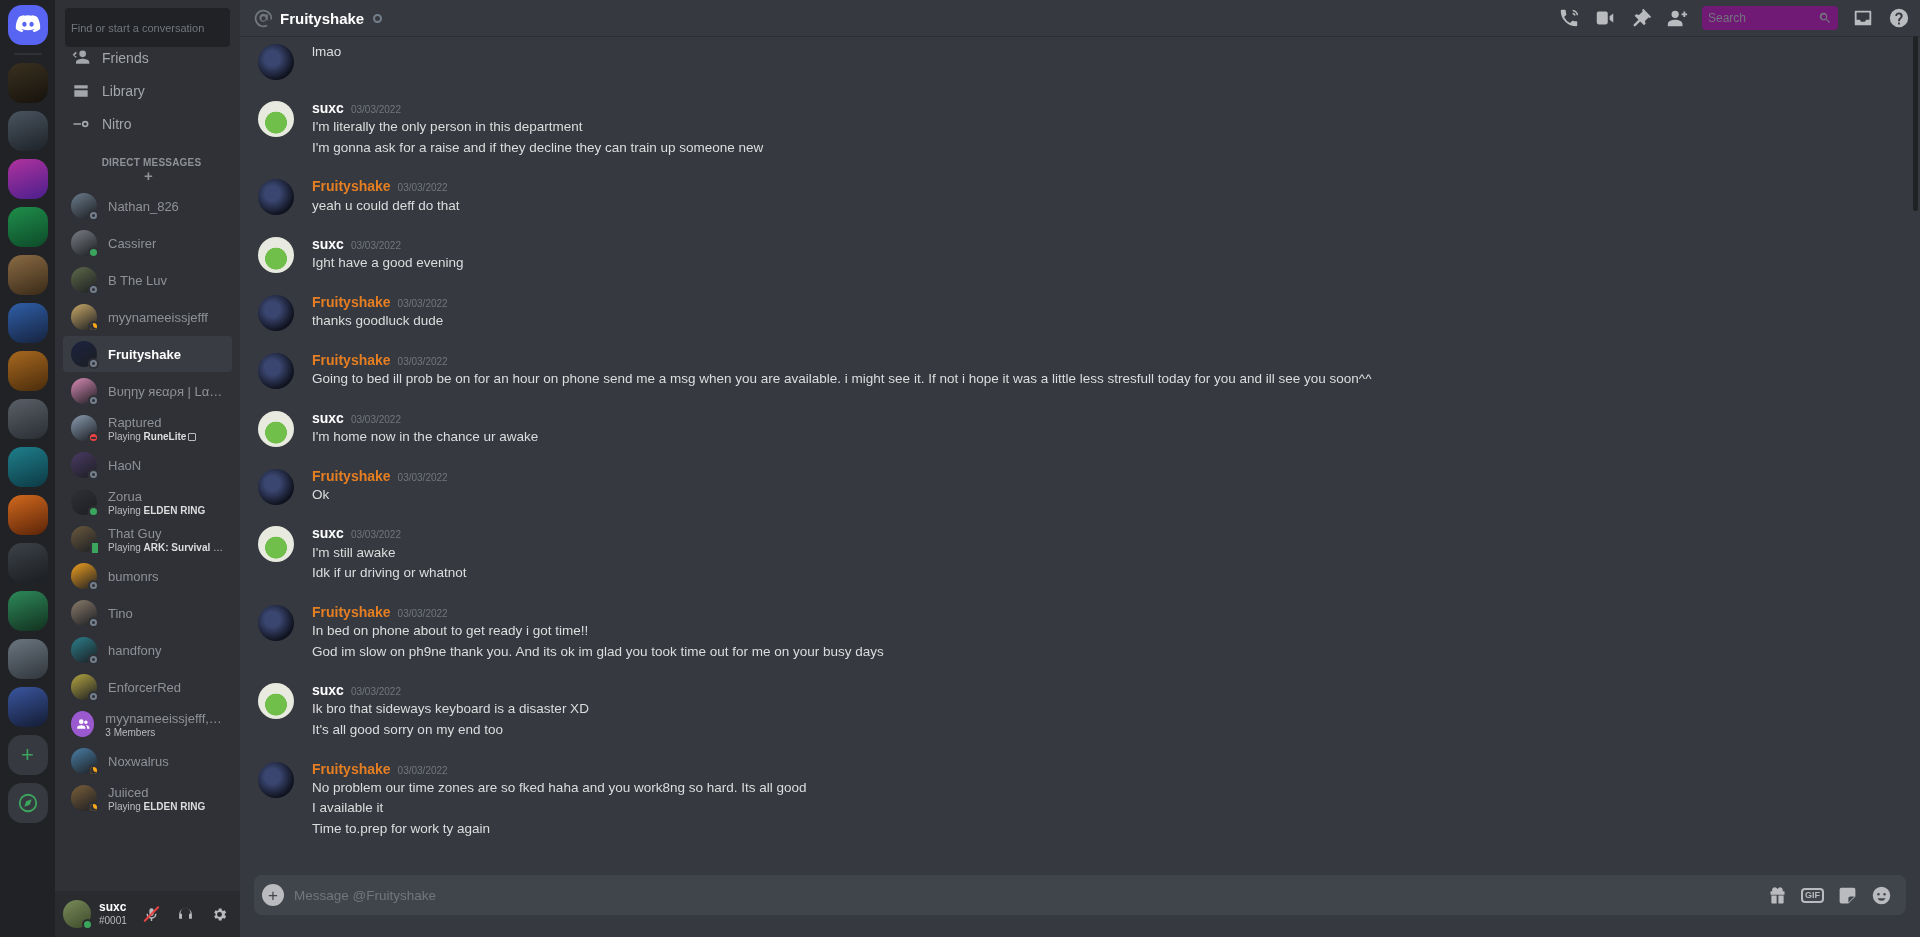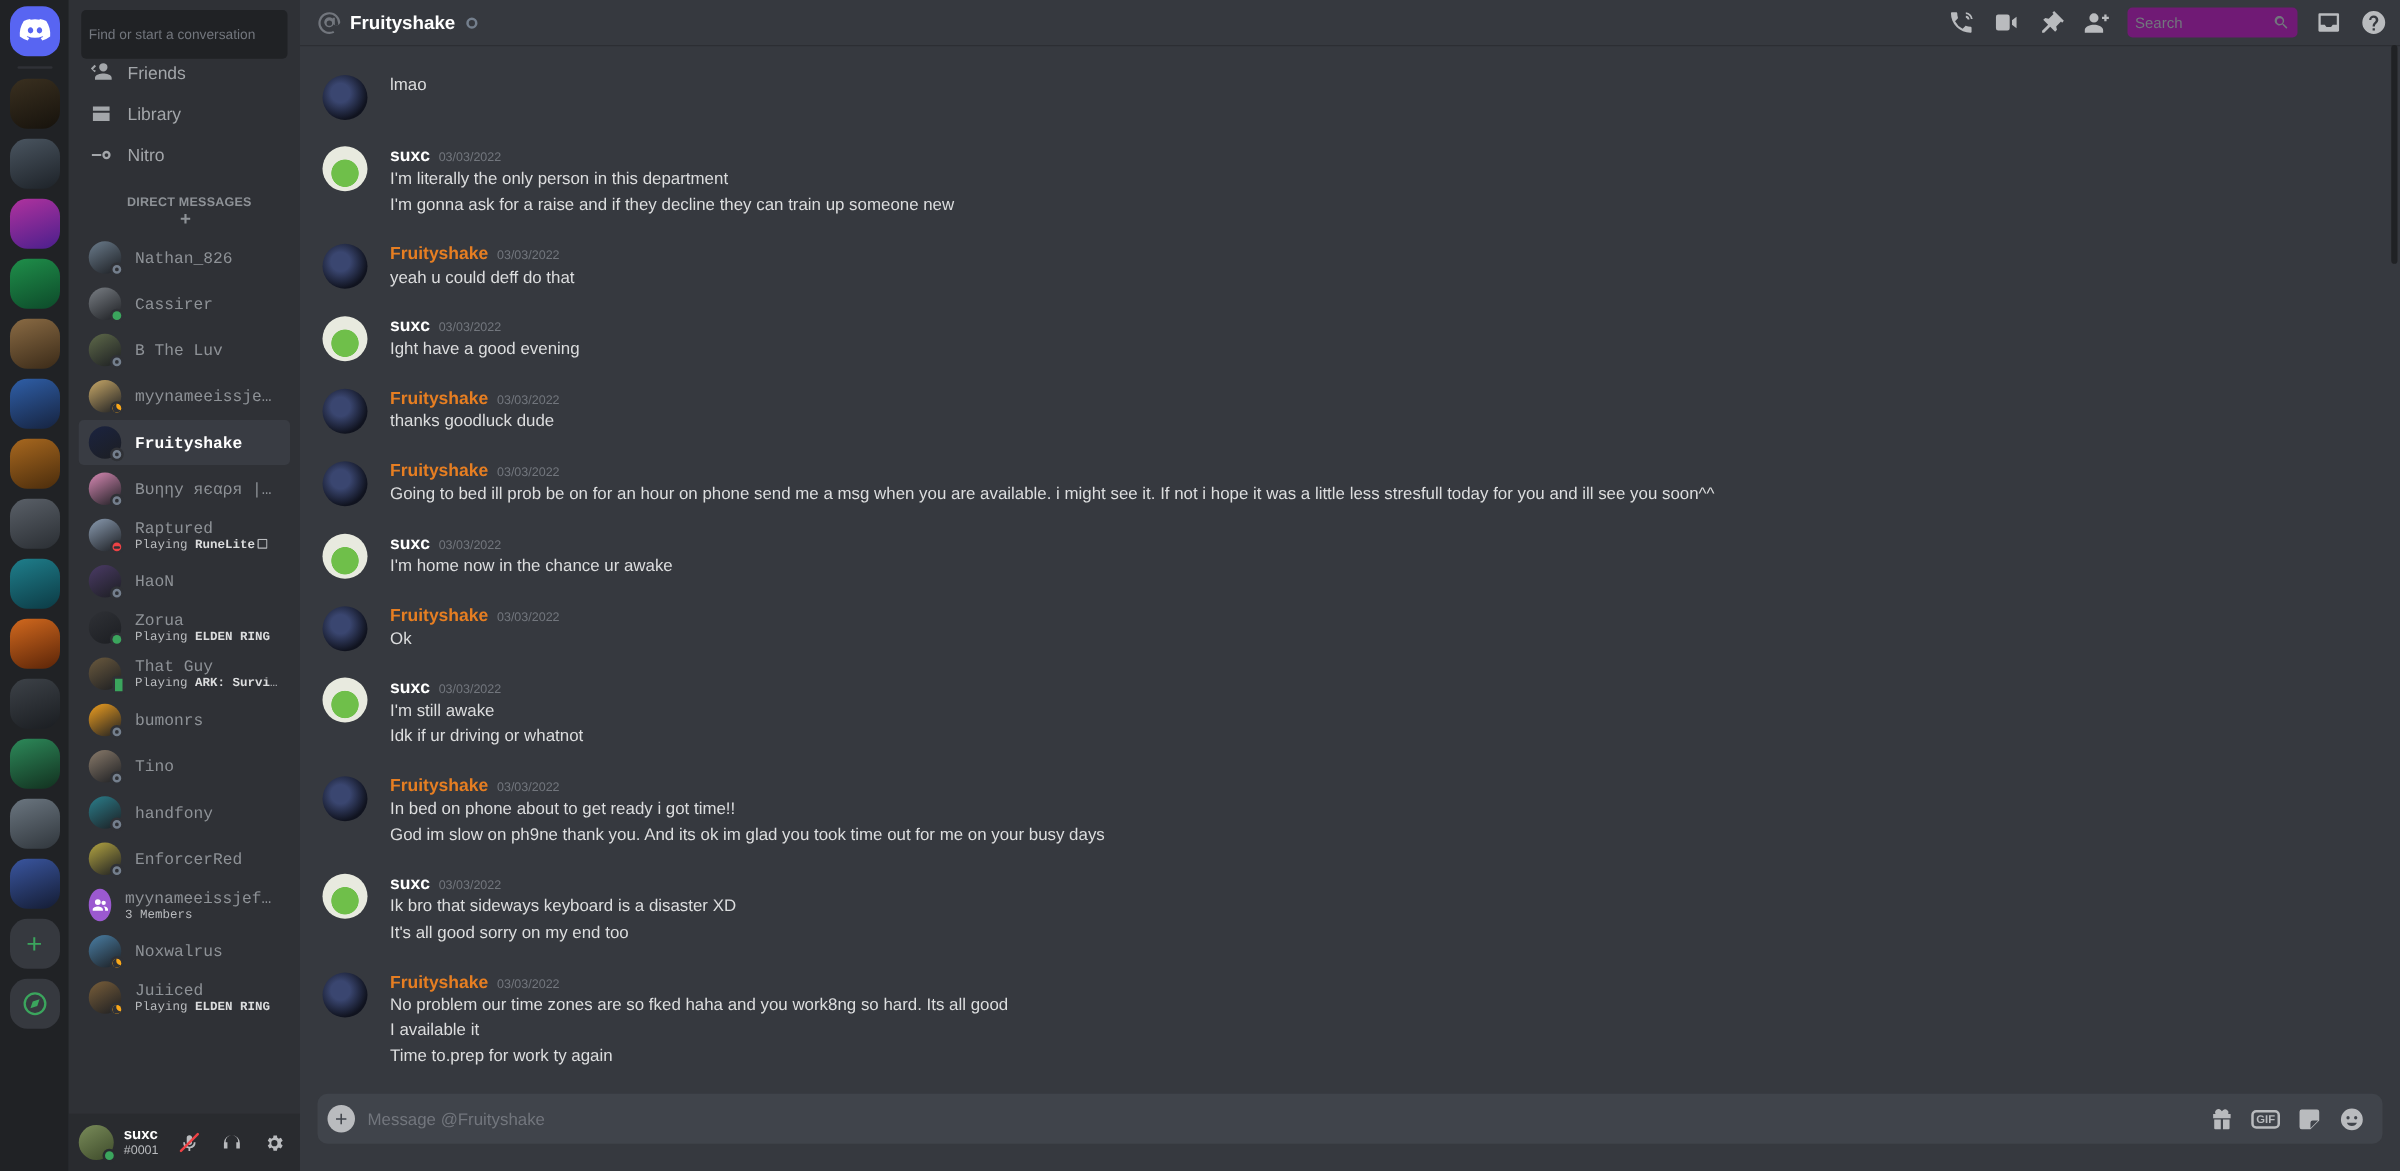--- a/index.html
+++ b/index.html
@@ -102,21 +102,21 @@
     width: 5px; height: 2px; background: #2f3136; border-radius: 1px;
   }
   .status.mobile {
     background: transparent; right: -3px; bottom: -3px;
     width: 11px; height: 15px;
   }
   .status.mobile i {
     width: 10px; height: 14px; background: #3ba55d;
     border-radius: 2px; border: 2px solid #2f3136; box-sizing: border-box;
   }
-  .dm-text { display: flex; flex-direction: column; justify-content: flex-end; overflow: hidden; min-width: 0; font-family: Liberation Mono, monospace; }
+  .dm-text { display: flex; flex-direction: column; justify-content: flex-end; overflow: hidden; min-width: 0; }
   .dm-name {
     color: #8e9297; font-size: 13px; white-space: nowrap;
     overflow: hidden; text-overflow: ellipsis;
   }
   .dm-sub {
     color: #b9bbbe; font-size: 10px; white-space: nowrap;
     overflow: hidden; text-overflow: ellipsis; margin-top: 1px;
   }
   .dm-sub b { color: #dcddde; font-weight: bold; }
   .dm-sub .dev-ico {
@@ -173,21 +173,21 @@
     flex: 1 1 auto; background: none; border: none; outline: none;
     color: #dcddde; font-size: 12px; font-family: "Liberation Sans", sans-serif;
     min-width: 0;
   }
   .search-box input::placeholder { color: #72767d; }
   .search-box svg { width: 14px; height: 14px; fill: #72767d; flex: 0 0 14px; }
 
   
   .messages { flex: 1 1 auto; overflow: hidden; padding-top: 4px; position: relative; }
   .msg { display: flex; padding: 2px 48px 2px 0; margin-top: 15px; }
-  .msg.cont { margin-top: 16px; }
+  .msg.cont { margin-top: 0; }
   .msg-avatar-col { width: 72px; flex: 0 0 72px; display: flex; justify-content: center; padding-top: 2px; }
   .msg-avatar {
     width: 36px; height: 36px; border-radius: 50%;
     background-size: cover; background-position: center;
   }
   .msg-body { flex: 1 1 auto; min-width: 0; }
   .msg-head { display: flex; align-items: baseline; gap: 7px; line-height: 1.3; }
   .msg-author { font-size: 14px; font-weight: bold; }
   .msg-author.a-fruity { color: #e67e22; }
   .msg-author.a-suxc { color: #ffffff; }

